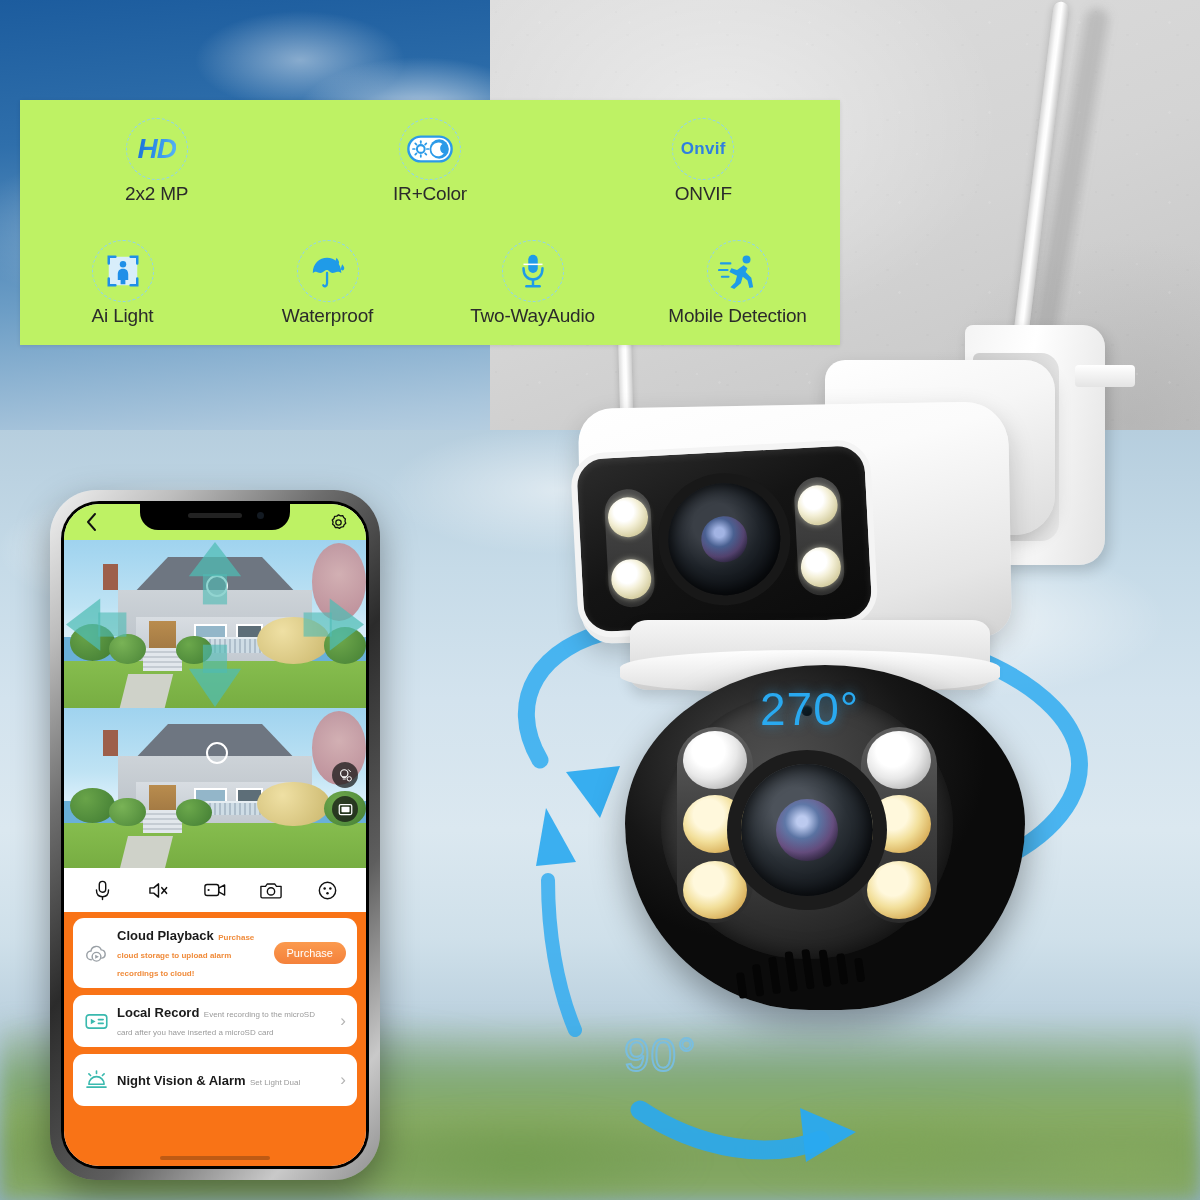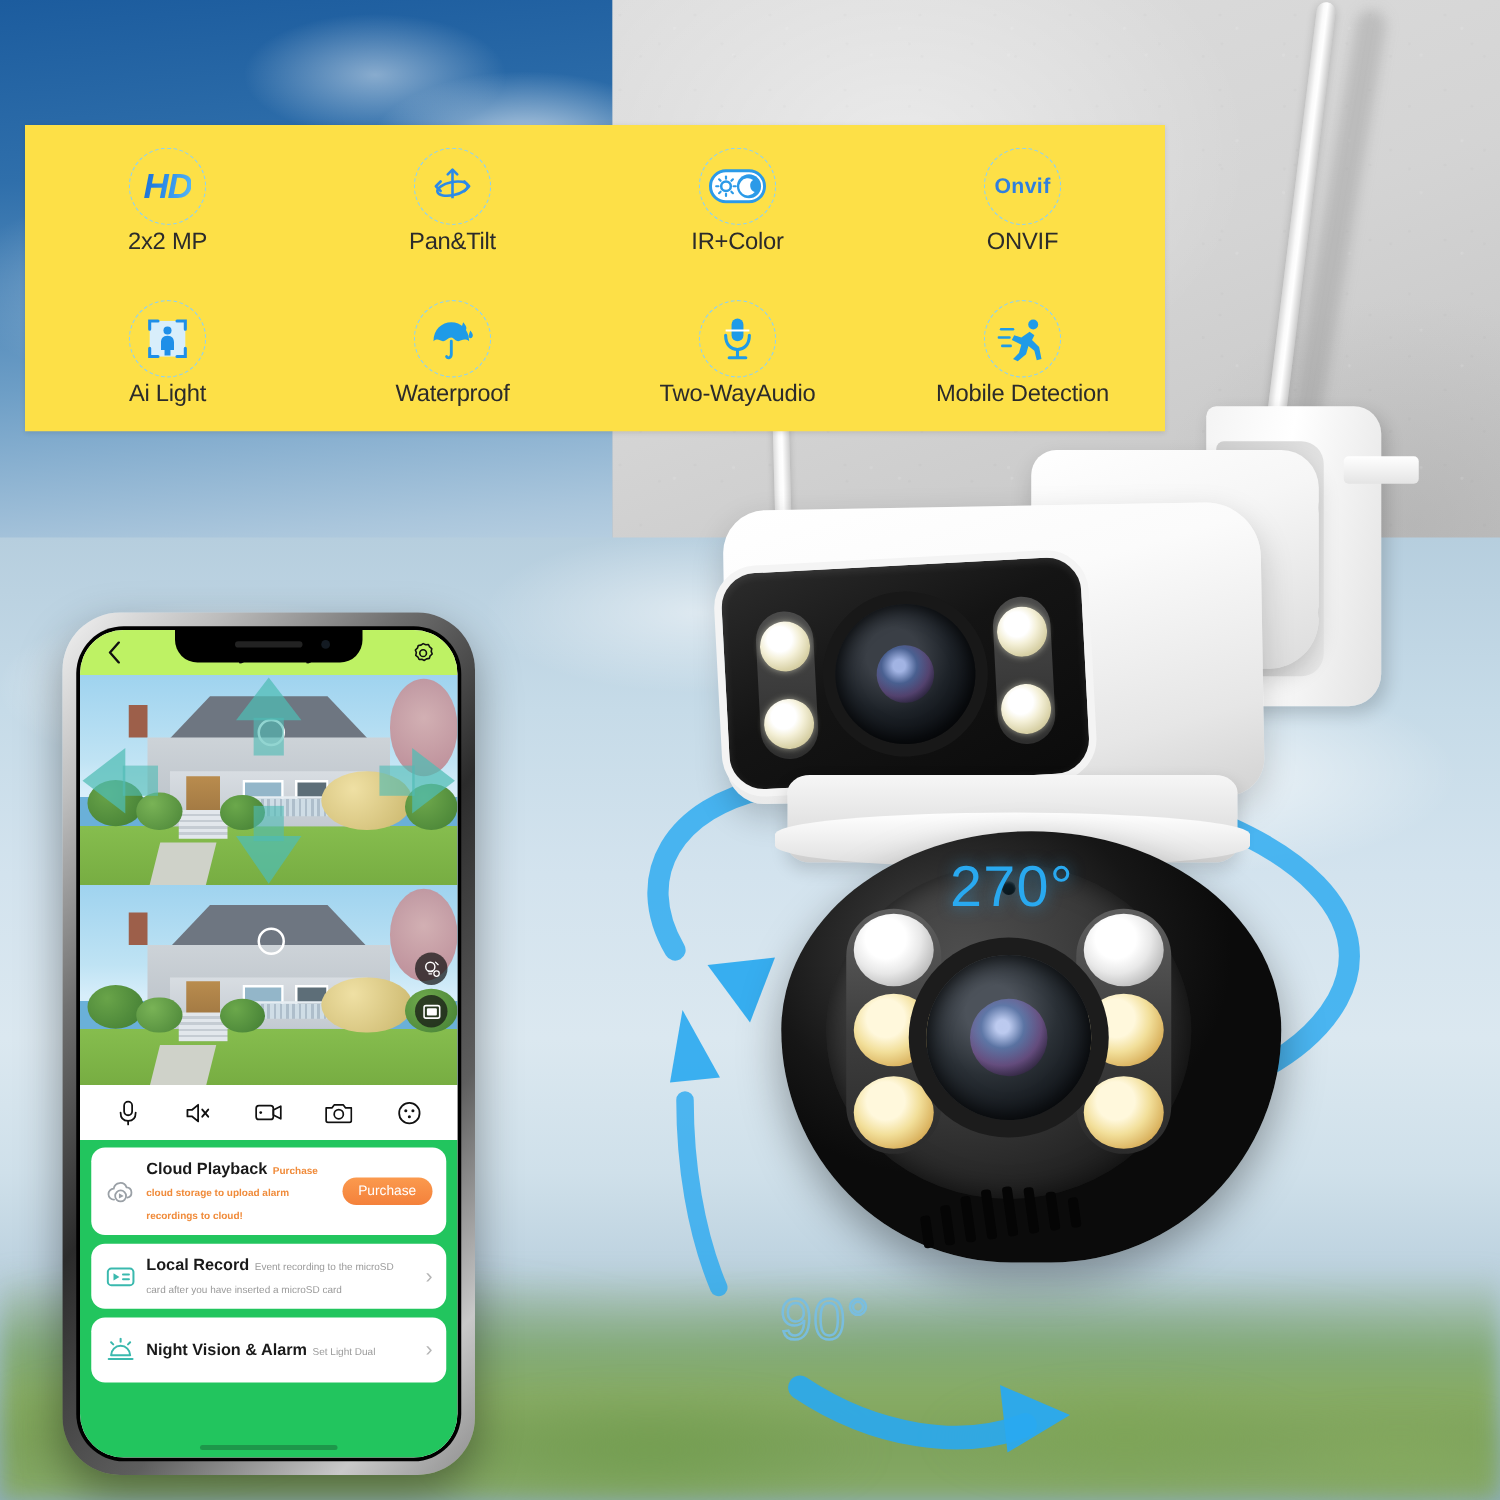--- a/index.html
+++ b/index.html
@@ -66,22 +66,22 @@
   .bg-hills{
     position:absolute; left:0; bottom:120px; width:1200px; height:120px;
     background:
       radial-gradient(ellipse 420px 70px at 250px 110px, rgba(120,150,160,.5), transparent 72%),
       radial-gradient(ellipse 500px 60px at 800px 115px, rgba(110,140,155,.45), transparent 72%);
     filter:blur(14px);
   }
 
   
   .features {
-    position:absolute; left:20px; top:100px; width:912px; height:245px;
-    background:#fde047; z-index:40;
+    position:absolute; left:20px; top:100px; width:820px; height:245px;
+    background:#bef264; z-index:40;
     box-shadow:0 1px 4px rgba(0,0,0,.10);
     display:flex; flex-direction:column; justify-content:center;
   }
   .feat-row { display:flex; height:50%; align-items:center; }
   .feat {
     flex:1; display:flex; flex-direction:column; align-items:center;
     justify-content:center; gap:3px;
   }
   .feat-circle {
     width:62px; height:62px; border-radius:50%;
@@ -376,21 +376,21 @@
     background:rgba(20,20,20,.72); display:flex; align-items:center; justify-content:center;
   }
   .ov-btn.b-top{ top:54px; } .ov-btn.b-bot{ top:88px; }
 
   .toolbar{
     height:44px; display:flex; align-items:center; justify-content:space-around;
     background:#fff; flex:none; padding:0 10px;
   }
   .tool{ width:30px; height:30px; display:flex; align-items:center; justify-content:center; }
 
-  .list{ flex:1; background:#22c55e; padding:6px 9px; display:flex; flex-direction:column; gap:7px; overflow:hidden; }
+  .list{ flex:1; background:#f97316; padding:6px 9px; display:flex; flex-direction:column; gap:7px; overflow:hidden; }
   .card{
     background:#fff; border-radius:11px; padding:8px 11px;
     display:flex; align-items:center; gap:9px; min-height:52px;
   }
   .card-ic{ width:24px; height:24px; flex:none; display:flex; align-items:center; justify-content:center; }
   .card-txt{ flex:1; min-width:0; }
   .card-title{ font-size:13px; font-weight:bold; color:#1a1a1a; line-height:1.2; }
   .card-sub{ font-size:8px; color:#9a9a9a; line-height:1.25; margin-top:2px; }
   .card-sub.orange{ color:#f08b3a; font-weight:bold; }
   .purchase{
@@ -492,32 +492,20 @@
   <div class="features">
 
     <div class="feat-row">
       <div class="feat">
         <div class="feat-circle">
           <span class="hd-text">HD</span>
         </div>
         <div class="feat-label mp-label">2x2 MP</div>
       </div>
 
-      <div class="feat">
-        <div class="feat-circle">
-          <svg width="38" height="38" viewBox="0 0 40 40">
-            <ellipse cx="20" cy="22" rx="13" ry="5.5" fill="none" stroke="#2b8ae8" stroke-width="2.2" transform="rotate(-12 20 22)"></ellipse>
-            <path d="M20 6 L20 30" stroke="#2b8ae8" stroke-width="2.2" fill="none"></path>
-            <path d="M16 10 L20 6 L24 10" stroke="#2b8ae8" stroke-width="2.2" fill="none" stroke-linecap="round" stroke-linejoin="round"></path>
-            <path d="M10 16 L6 20 L10 24" stroke="#2b8ae8" stroke-width="2.2" fill="none" stroke-linecap="round" stroke-linejoin="round"></path>
-            <path d="M30 16 L34 20 L30 24" stroke="#2b8ae8" stroke-width="2.2" fill="none" stroke-linecap="round" stroke-linejoin="round"></path>
-          </svg>
-        </div>
-        <div class="feat-label">Pan&amp;Tilt</div>
-      </div>
 
 
       <div class="feat">
         <div class="feat-circle">
           <svg width="46" height="28" viewBox="0 0 50 30">
             <rect x="1.5" y="1.5" width="47" height="27" rx="13.5" fill="#fff" stroke="#2b9ae8" stroke-width="2.6"></rect>
             <circle cx="35" cy="15" r="10.5" fill="#2b9ae8"></circle>
             <path d="M38.5 9.5 a7.5 7.5 0 1 0 1.5 10.5 a6 6 0 0 1 -1.5 -10.5 z" fill="#fff"></path>
             <circle cx="15" cy="15" r="4.2" fill="none" stroke="#2b9ae8" stroke-width="2.2"></circle>
             <g stroke="#2b9ae8" stroke-width="1.9" stroke-linecap="round">

